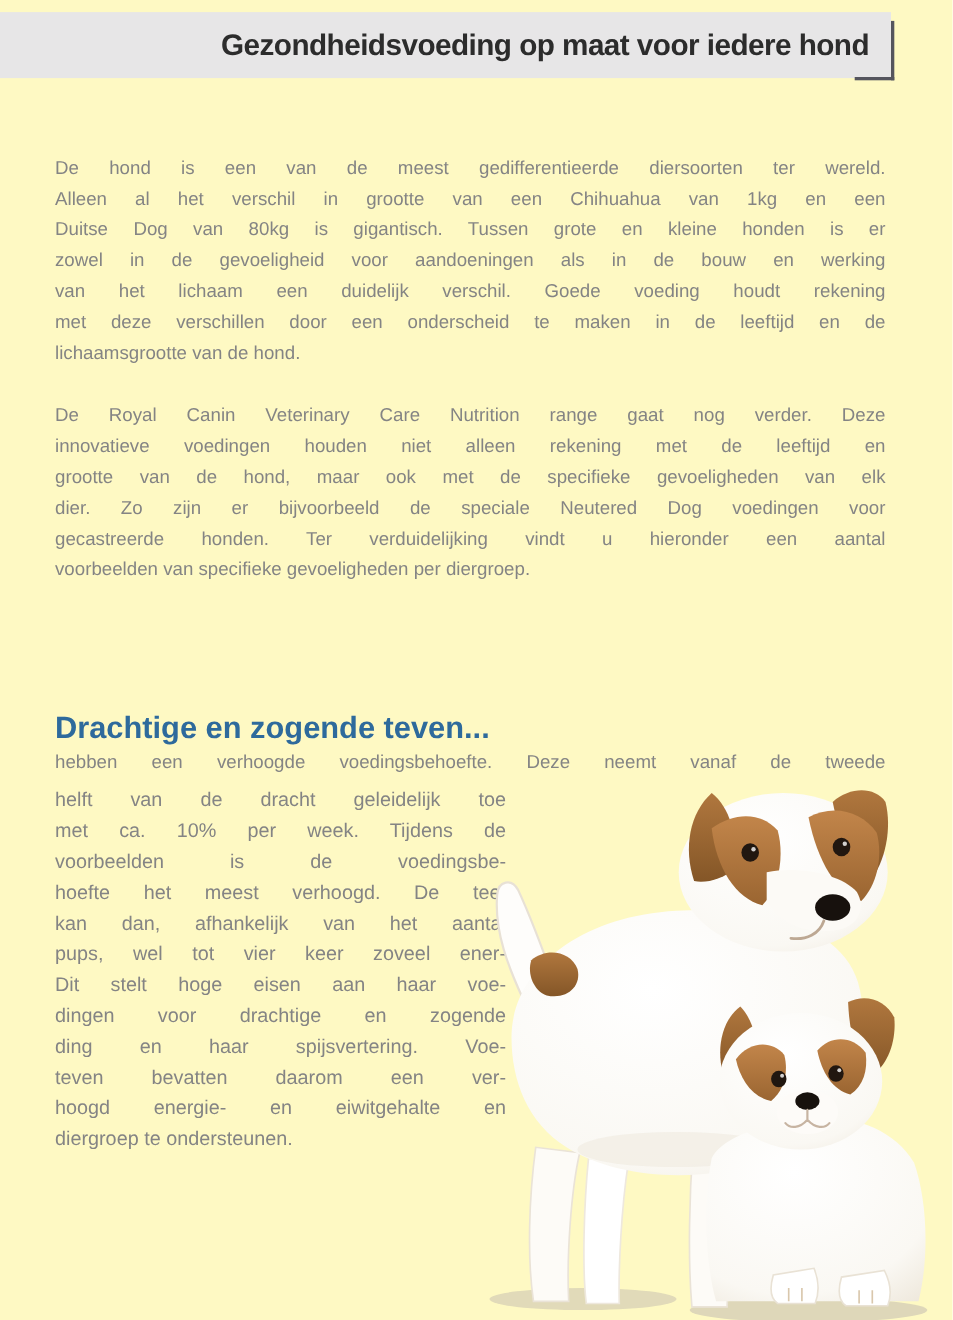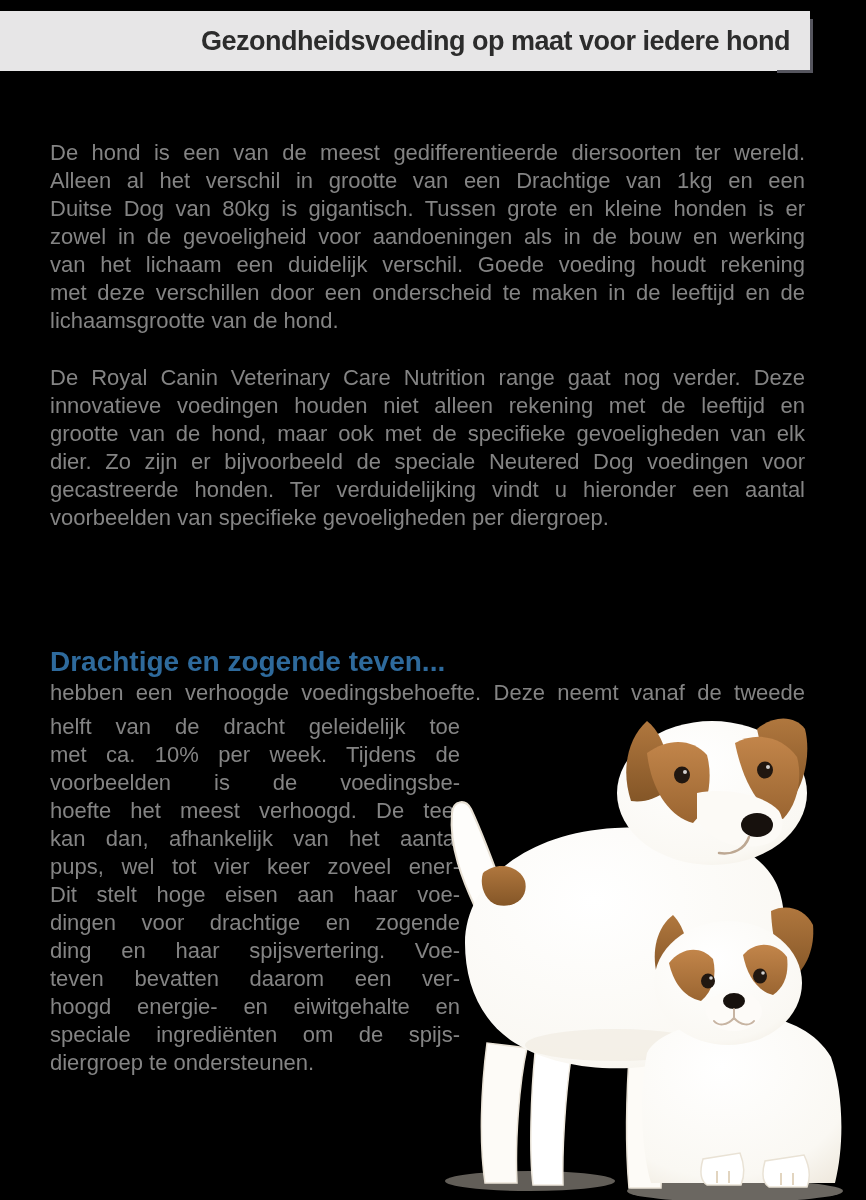--- a/index.html
+++ b/index.html
@@ -8,21 +8,21 @@
     width: 866px;
     height: 1200px;
     background: #ffffff;
     font-family: "Liberation Sans", sans-serif;
     overflow: hidden;
   }
   .page {
     position: relative;
     width: 866px;
     height: 1200px;
-    background: #000000;
+    background: #fef9c3;
   }
   
   .header-bar {
     position: absolute;
     top: 11px;
     left: 0;
     width: 810px;
     height: 60px;
     background: #e7e6e7;
     display: flex;
@@ -51,21 +51,21 @@
   }
   
   .main {
     position: absolute;
     top: 139px;
     left: 50px;
     width: 816px;
   }
   .para { width: 755px; }
   .para .line {
-    font-size: 22px;
+    font-size: 17px;
     line-height: 28px;
     color: #848484;
     text-align: justify;
     text-align-last: justify;
     white-space: normal;
   }
   .para .line:last-child { text-align-last: left; }
   .para.force-justify .line,
   .para.force-justify .line:last-child { text-align-last: justify; }
   .para-2 { margin-top: 29px; }
@@ -76,21 +76,21 @@
     font-weight: bold;
     color: #2e6a9c;
   }
   .wrap-row {
     margin-top: 6px;
     display: flex;
     width: 816px;
   }
   .narrow-col { width: 410px; }
   .narrow-col .line {
-    font-size: 22px;
+    font-size: 18px;
     line-height: 28px;
     color: #848484;
     text-align: justify;
     text-align-last: justify;
   }
   .narrow-col .line:last-child { text-align-last: left; }
   
   .dogs {
     position: relative;
     width: 406px;
@@ -112,21 +112,21 @@
 
   <div class="header-bar">
     <h1 class="page-title">Gezondheidsvoeding op maat voor iedere hond</h1>
   </div>
   <div class="corner-bracket"></div>
 
   <div class="main">
 
     <div class="para para-1">
         <div class="line">De hond is een van de meest gedifferentieerde diersoorten ter wereld.</div>
-        <div class="line">Alleen al het verschil in grootte van een Drachtige van 1kg en een</div>
+        <div class="line">Alleen al het verschil in grootte van een Chihuahua van 1kg en een</div>
         <div class="line">Duitse Dog van 80kg is gigantisch. Tussen grote en kleine honden is er</div>
         <div class="line">zowel in de gevoeligheid voor aandoeningen als in de bouw en werking</div>
         <div class="line">van het lichaam een duidelijk verschil. Goede voeding houdt rekening</div>
         <div class="line">met deze verschillen door een onderscheid te maken in de leeftijd en de</div>
         <div class="line">lichaamsgrootte van de hond.</div>
       </div>
 
     <div class="para para-2">
         <div class="line">De Royal Canin Veterinary Care Nutrition range gaat nog verder. Deze</div>
         <div class="line">innovatieve voedingen houden niet alleen rekening met de leeftijd en</div>
@@ -148,21 +148,20 @@
           <div class="line">met ca. 10% per week. Tijdens de</div>
           <div class="line">voorbeelden is de voedingsbe-</div>
           <div class="line">hoefte het meest verhoogd. De teef</div>
           <div class="line">kan dan, afhankelijk van het aantal</div>
           <div class="line">pups, wel tot vier keer zoveel ener-</div>
           <div class="line">Dit stelt hoge eisen aan haar voe-</div>
           <div class="line">dingen voor drachtige en zogende</div>
           <div class="line">ding en haar spijsvertering. Voe-</div>
           <div class="line">teven bevatten daarom een ver-</div>
           <div class="line">hoogd energie- en eiwitgehalte en</div>
-          <div class="line">speciale ingrediënten om de spijs-</div>
           <div class="line">diergroep te ondersteunen.</div>
         </div>
 
       <figure class="dogs">
         <svg viewBox="0 0 431 487" xmlns="http://www.w3.org/2000/svg" aria-hidden="true">
           <defs>
             <linearGradient id="tan" x1="0" y1="0" x2="0" y2="1">
               <stop offset="0" stop-color="#c2854a"></stop>
               <stop offset="1" stop-color="#9a6531"></stop>
             </linearGradient>

